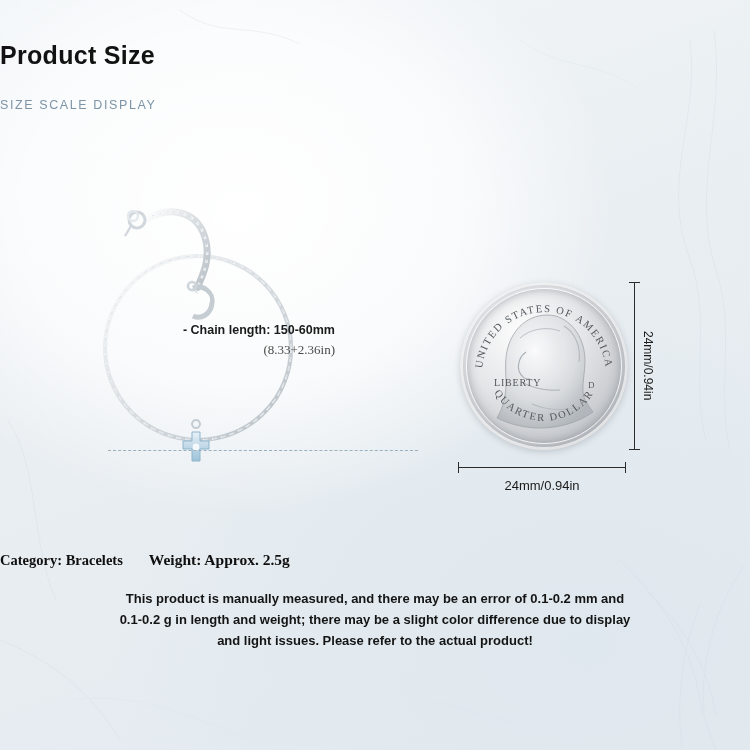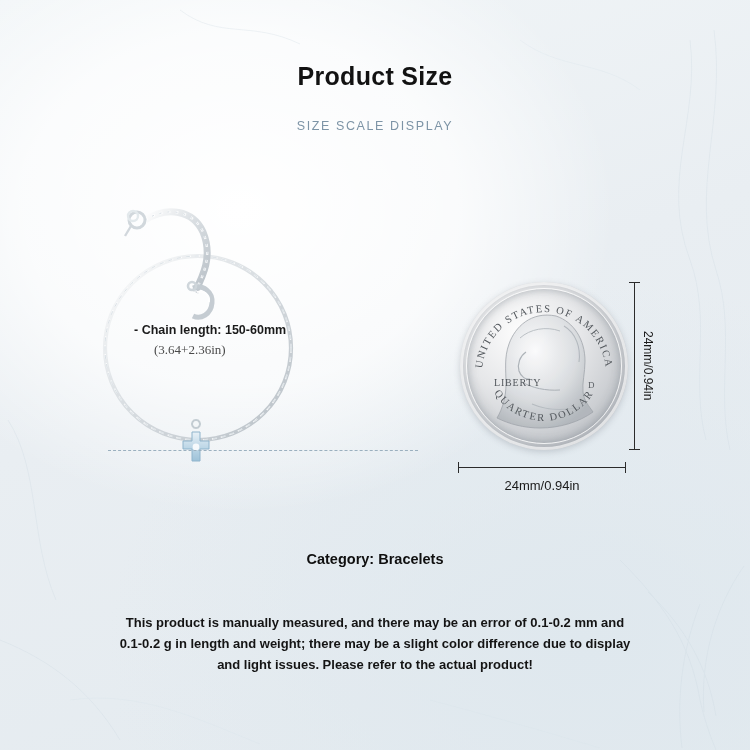--- a/index.html
+++ b/index.html
@@ -28,24 +28,24 @@
     position: absolute;
     inset: 0;
     pointer-events: none;
     opacity: 0.5;
   }
   .texture svg { display: block; }
 
   
   .header {
     position: absolute;
-    top: 62px;
+    top: 41px;
     left: 0;
     width: 750px;
-    text-align: center;
+    text-align: left;
   }
   .title {
     font-size: 25px;
     font-weight: bold;
     color: #121212;
     letter-spacing: 0.3px;
     margin: 0;
   }
   .subtitle {
     margin-top: 28px;
@@ -57,24 +57,24 @@
   
   .bracelet-fig {
     position: absolute;
     left: 75px;
     top: 180px;
     width: 310px;
     height: 290px;
   }
   .chain-label {
     position: absolute;
-    left: 134px;
+    left: 145px;
     top: 323px;
     width: 190px;
-    text-align: left;
+    text-align: right;
   }
   .chain-label .l1 {
     font-size: 12.5px;
     font-weight: bold;
     color: #1b1b1b;
     white-space: nowrap;
   }
   .chain-label .l2 {
     margin-top: 5px;
     margin-left: 20px;
@@ -185,37 +185,37 @@
     white-space: nowrap;
   }
 
   
   .specs {
     position: absolute;
     top: 551px;
     left: 0;
     width: 750px;
     display: flex;
-    justify-content: center;
     align-items: baseline;
     gap: 26px;
+    font-family: Liberation Serif, serif;
   }
   .spec {
     font-weight: bold;
     color: #0f0f0f;
     white-space: nowrap;
   }
   .spec-category { font-size: 14.5px; }
   .spec-weight { font-size: 15.5px; }
   .spec-material { font-size: 16.5px; }
 
   
   .disclaimer {
     position: absolute;
-    top: 612px;
+    top: 588px;
     left: 115px;
     width: 520px;
     text-align: center;
     font-size: 13px;
     font-weight: bold;
     line-height: 1.62;
     color: #141414;
   }
 </style>
 </head>
@@ -287,21 +287,21 @@
       <g transform="translate(108,252)">
         <path d="M9 0 h8 v9 h9 v8 h-9 v12 h-8 v-12 h-9 v-8 h9 z" fill="url(#charmG)" stroke="#8fb4cc" stroke-width="1"></path>
         <circle cx="13" cy="15" r="3.4" fill="#ffffff" opacity="0.85"></circle>
         <path d="M13 -4 a4 4 0 1 1 0.01 0" fill="none" stroke="#c3ccd2" stroke-width="2"></path>
       </g>
     </svg>
   </div>
 
   <div class="chain-label">
     <div class="l1">- Chain length: 150-60mm</div>
-    <div class="l2">(3.64+2.36in)</div>
+    <div class="l2">(8.33+2.36in)</div>
   </div>
 
   <div class="baseline"></div>
 
   <div class="coin-wrap">
     <div class="coin">
       <div class="rim"></div>
       <svg width="168" height="168" viewBox="0 0 168 168" xmlns="http://www.w3.org/2000/svg">
         <defs>
           <path id="arcTop" d="M 22 92 A 62 62 0 0 1 146 92"></path>
@@ -337,17 +337,18 @@
   </div>
 
   <div class="v-measure"></div>
   <div class="v-label">24mm/0.94in</div>
 
   <div class="h-measure"></div>
   <div class="h-label">24mm/0.94in</div>
 
   <div class="specs">
     <div class="spec spec-category">Category: Bracelets</div>
+    <div class="spec spec-weight">Weight: Approx. 2.5g</div>
   </div>
 
   <div class="disclaimer">This product is manually measured, and there may be an error of 0.1-0.2 mm and 0.1-0.2 g in length and weight; there may be a slight color difference due to display and light issues. Please refer to the actual product!</div>
 
 </div>
 
 </body></html>

